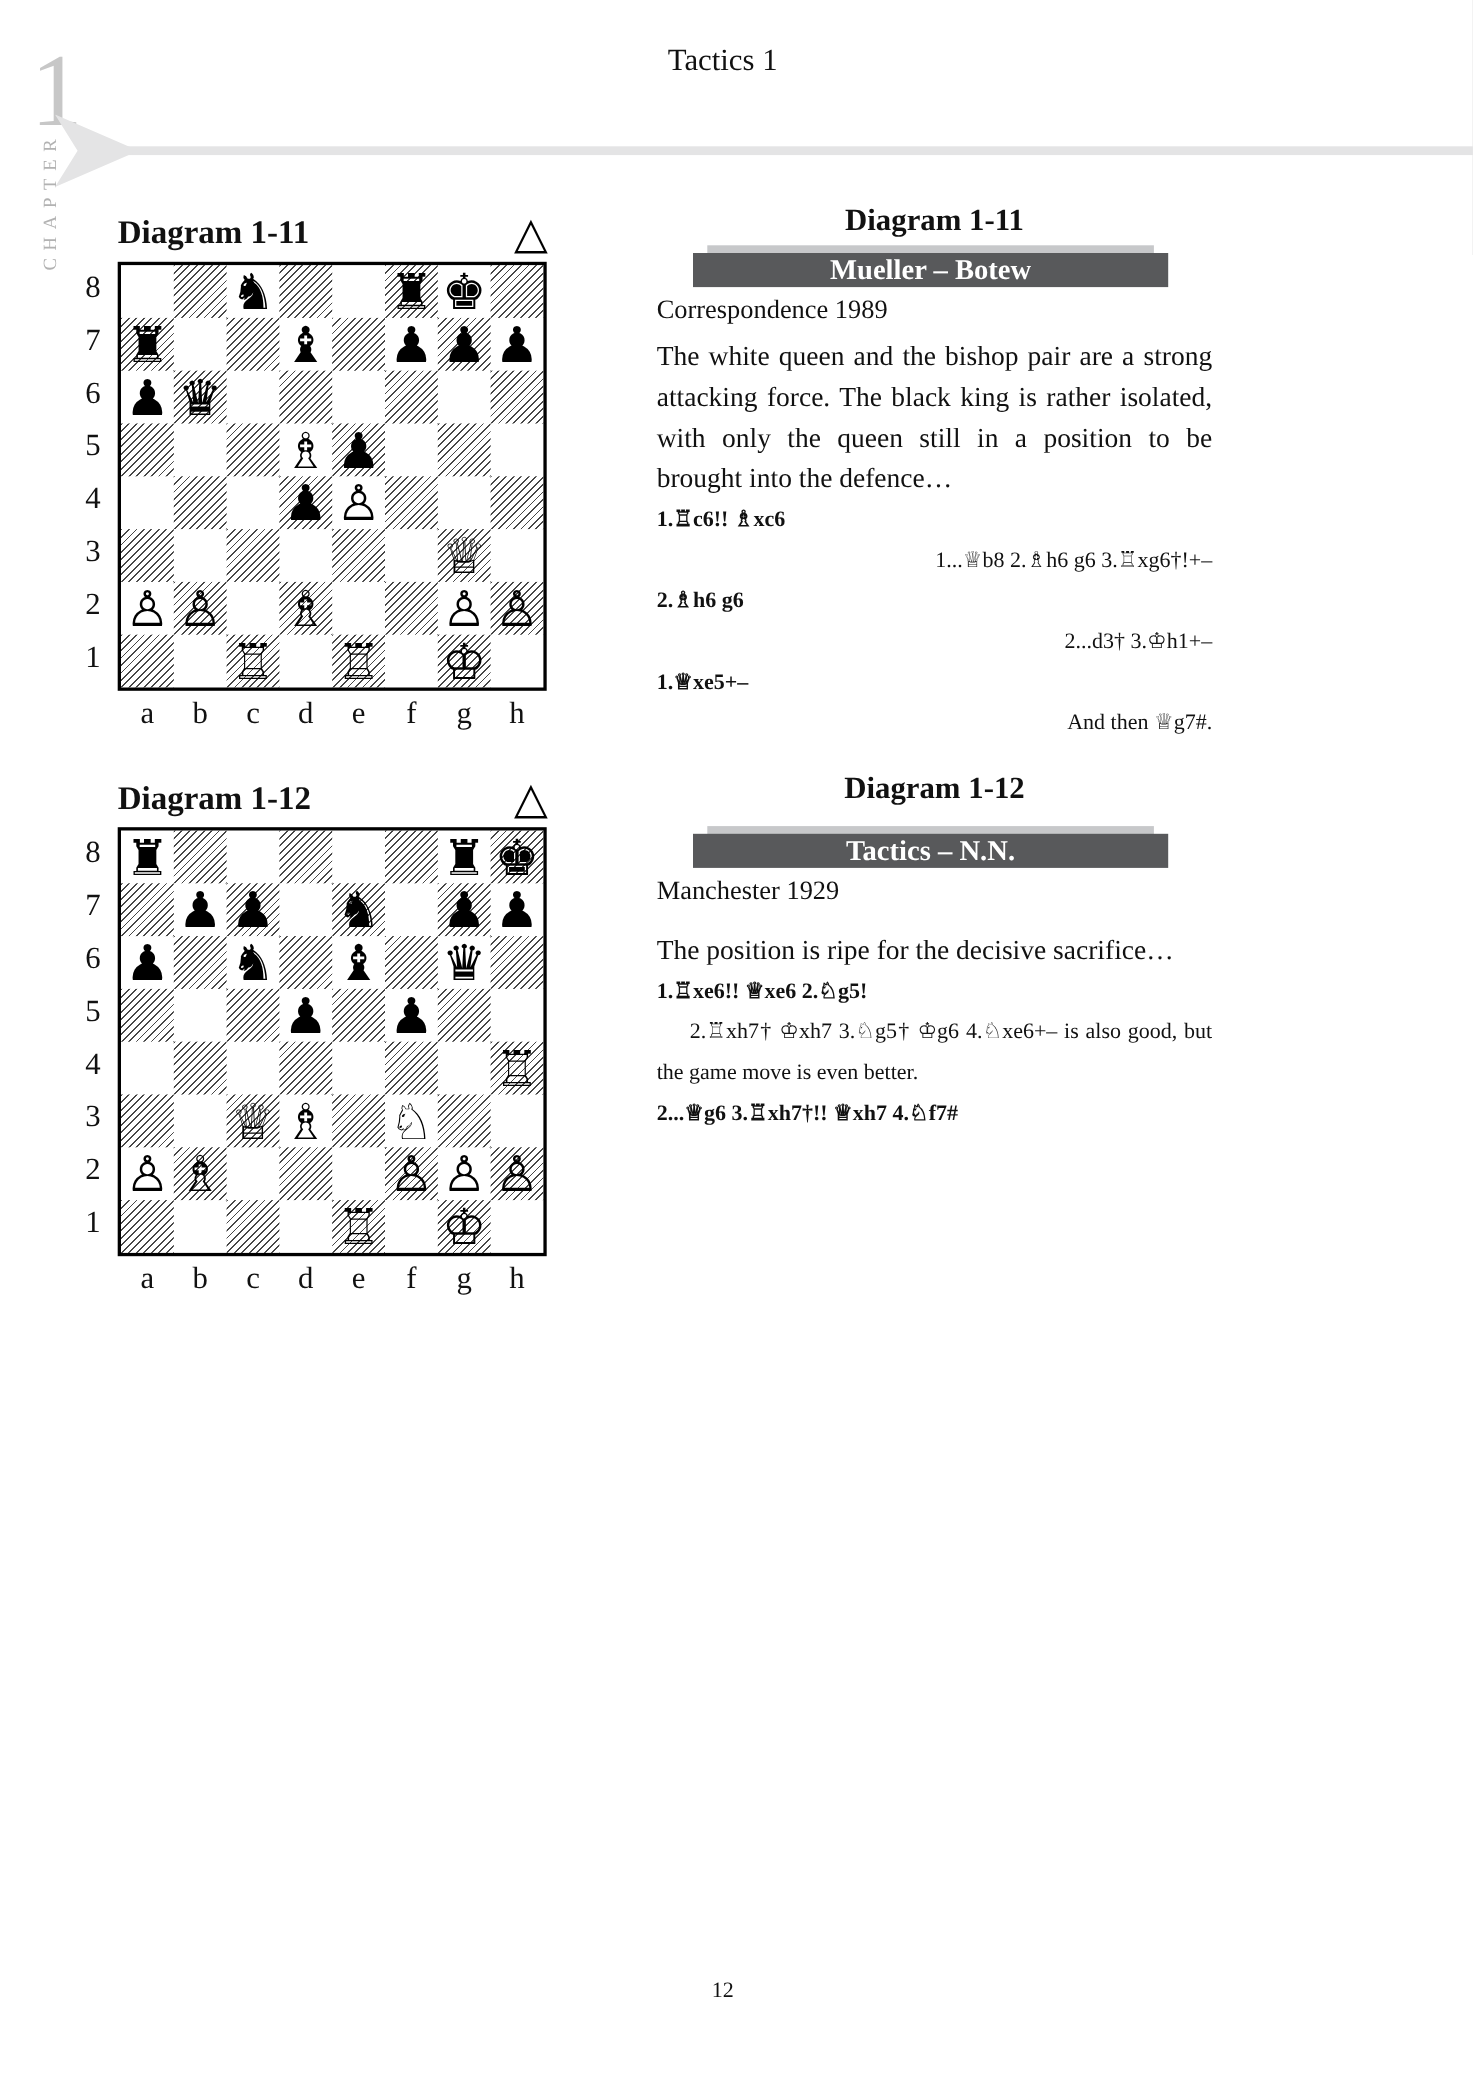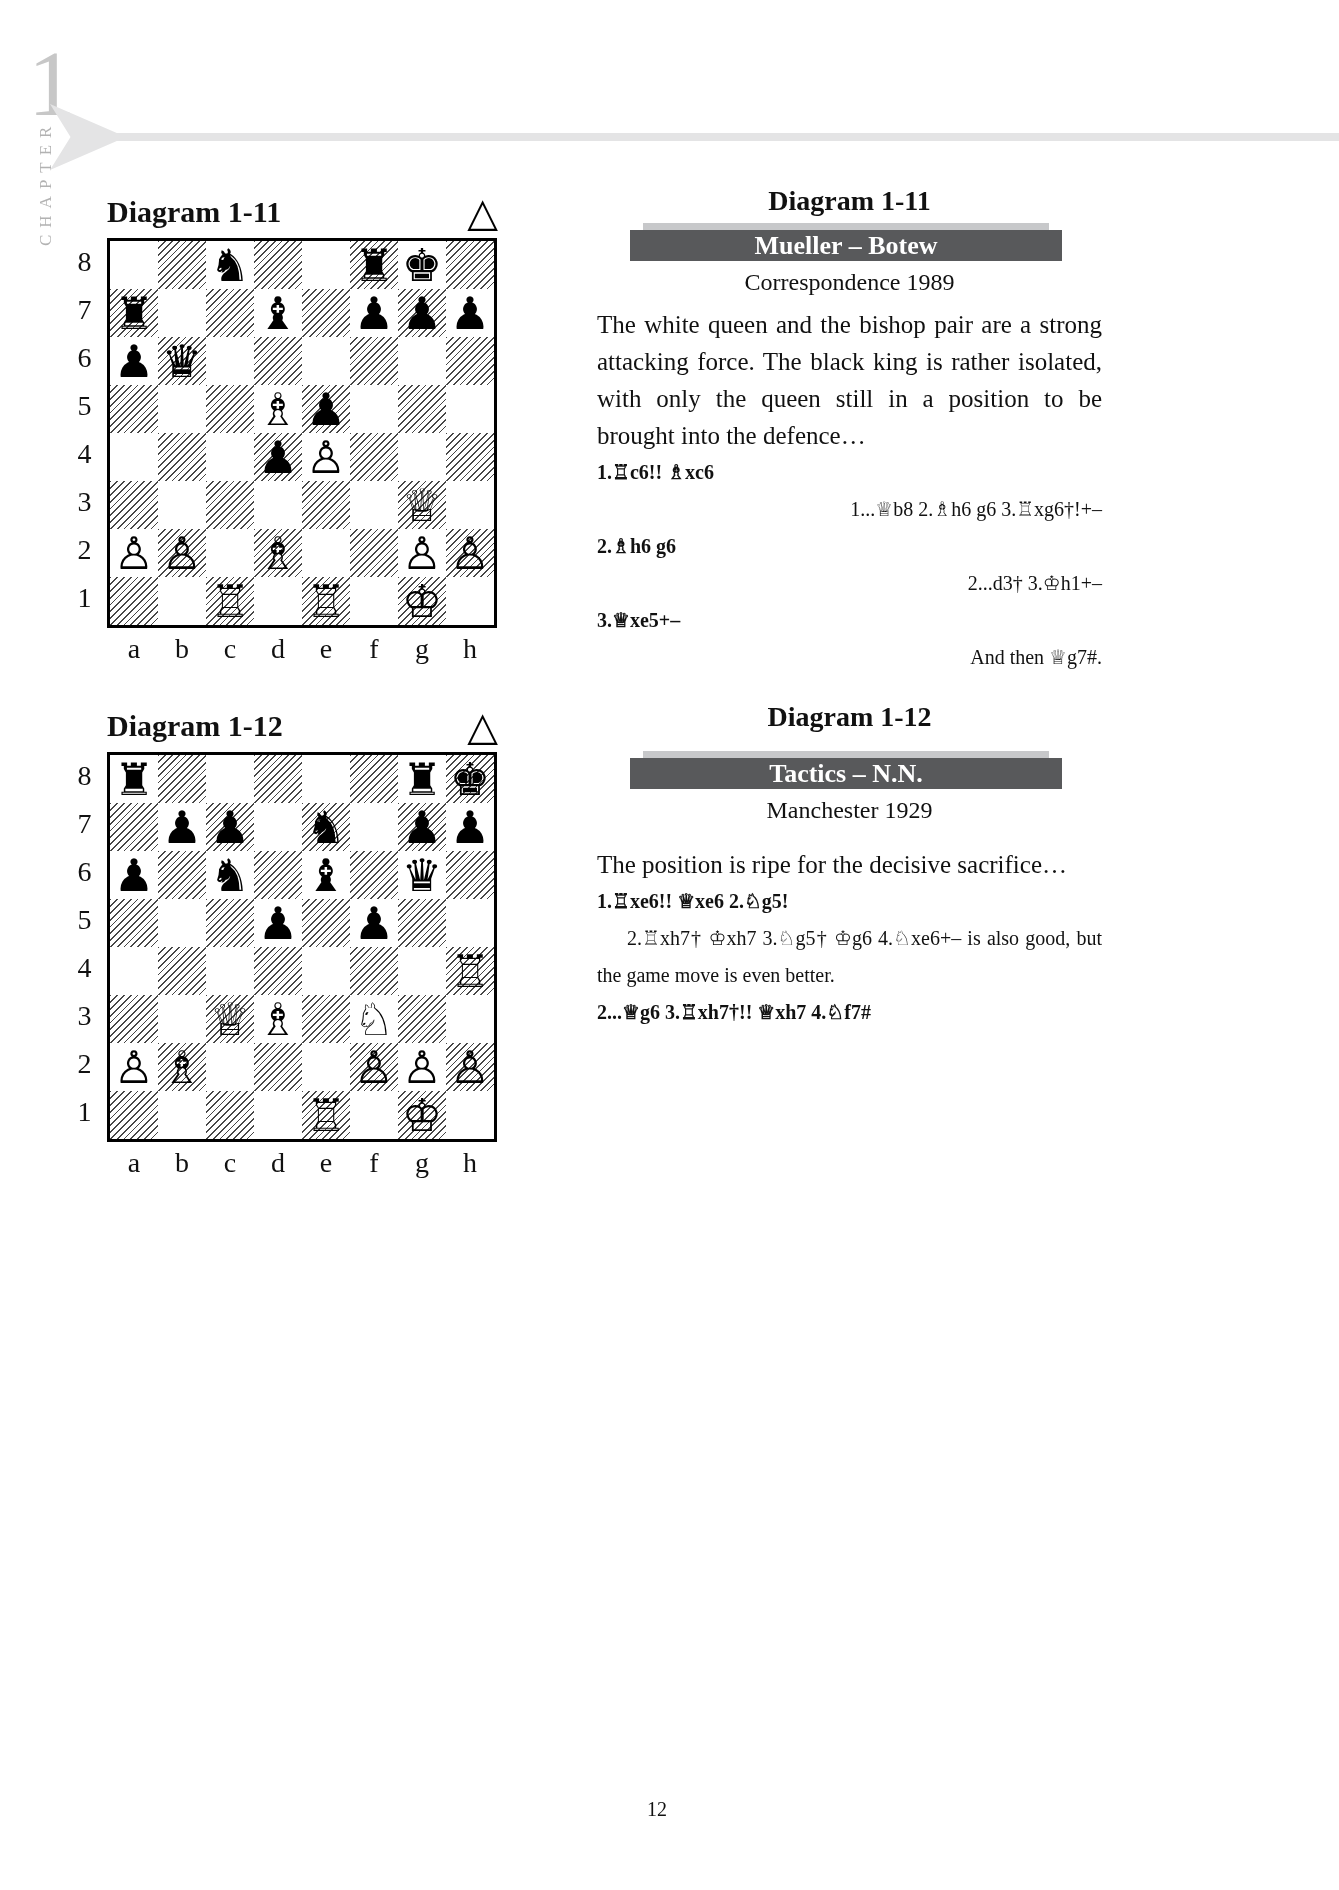--- a/index.html
+++ b/index.html
@@ -75,39 +75,40 @@
   #game-1 .banner-wrap { margin-top:24px; }
   .banner-shadow {
     position:absolute; left:13px; right:13px; top:-7px; height:11px;
     background:var(--banner-shadow,#c7c8ca);
   }
   .banner-main {
     position:relative; height:31px; line-height:31px;
     background:var(--banner-bg,#58595b); color:var(--banner-text,#ffffff);
     text-align:center; font-size:26px; font-weight:bold;
   }
-  .venue { text-align:center; font-size:24px; margin-top:8px; }
+  .venue { font-size:24px; margin-top:8px; }
   .intro { margin:10px 0 0 0; font-size:25px; line-height:37px; text-align:justify; }
   #game-1 .intro { margin-top:22px; }
   .moves { font-size:20px; line-height:37px; }
   .move-line { margin:0; }
   .line-main { font-weight:bold; }
   .line-var { text-indent:30px;text-align:right; }
   .line-just { text-align:justify; }
 </style>
 </head>
 <body>
 
 <div class="page">
 
   <div class="chapter-num">1</div>
   <div class="chapter-word">CHAPTER</div>
   <div class="chapter-band"></div>
   <div class="chapter-arrow"></div>
 
+  <div class="running-head">Tactics 1</div>
 
   <section class="diagram-block" id="diagram-0">
     <div class="diagram-head">
       <span class="diagram-title">Diagram 1-11</span>
       <span class="triangle">△</span>
     </div>
     <div class="board-row">
       <div class="ranks">
           <div class="rank-label">8</div>
           <div class="rank-label">7</div>
@@ -394,21 +395,21 @@
       <div class="banner-shadow"></div>
       <div class="banner-main">Mueller – Botew</div>
     </div>
     <div class="venue">Correspondence 1989</div>
     <p class="intro">The white queen and the bishop pair are a strong attacking force. The black king is rather isolated, with only the queen still in a position to be brought into the defence…</p>
     <div class="moves">
         <div class="move-line line-main">1.♖c6!! ♗xc6</div>
         <div class="move-line line-var">1...♕b8 2.♗h6 g6 3.♖xg6†!+–</div>
         <div class="move-line line-main">2.♗h6 g6</div>
         <div class="move-line line-var">2...d3† 3.♔h1+–</div>
-        <div class="move-line line-main">3.♕xe5+–</div>
+        <div class="move-line line-main">1.♕xe5+–</div>
         <div class="move-line line-var">And then ♕g7#.</div>
       </div>
   </section>
 
   <section class="game-block" id="game-1">
     <div class="game-title">Diagram 1-12</div>
     <div class="banner-wrap">
       <div class="banner-shadow"></div>
       <div class="banner-main">Tactics – N.N.</div>
     </div>

